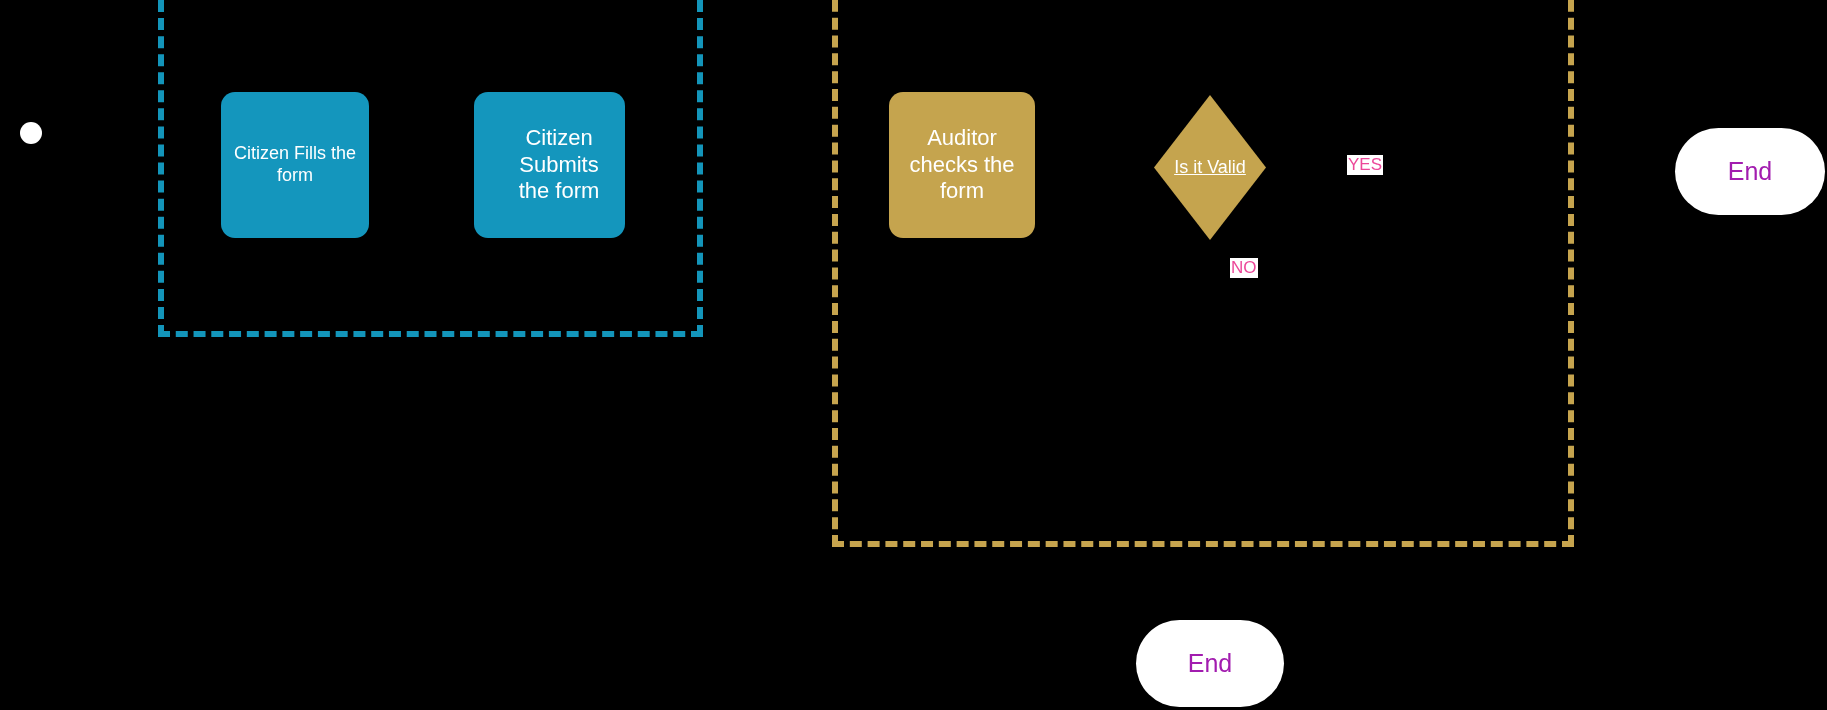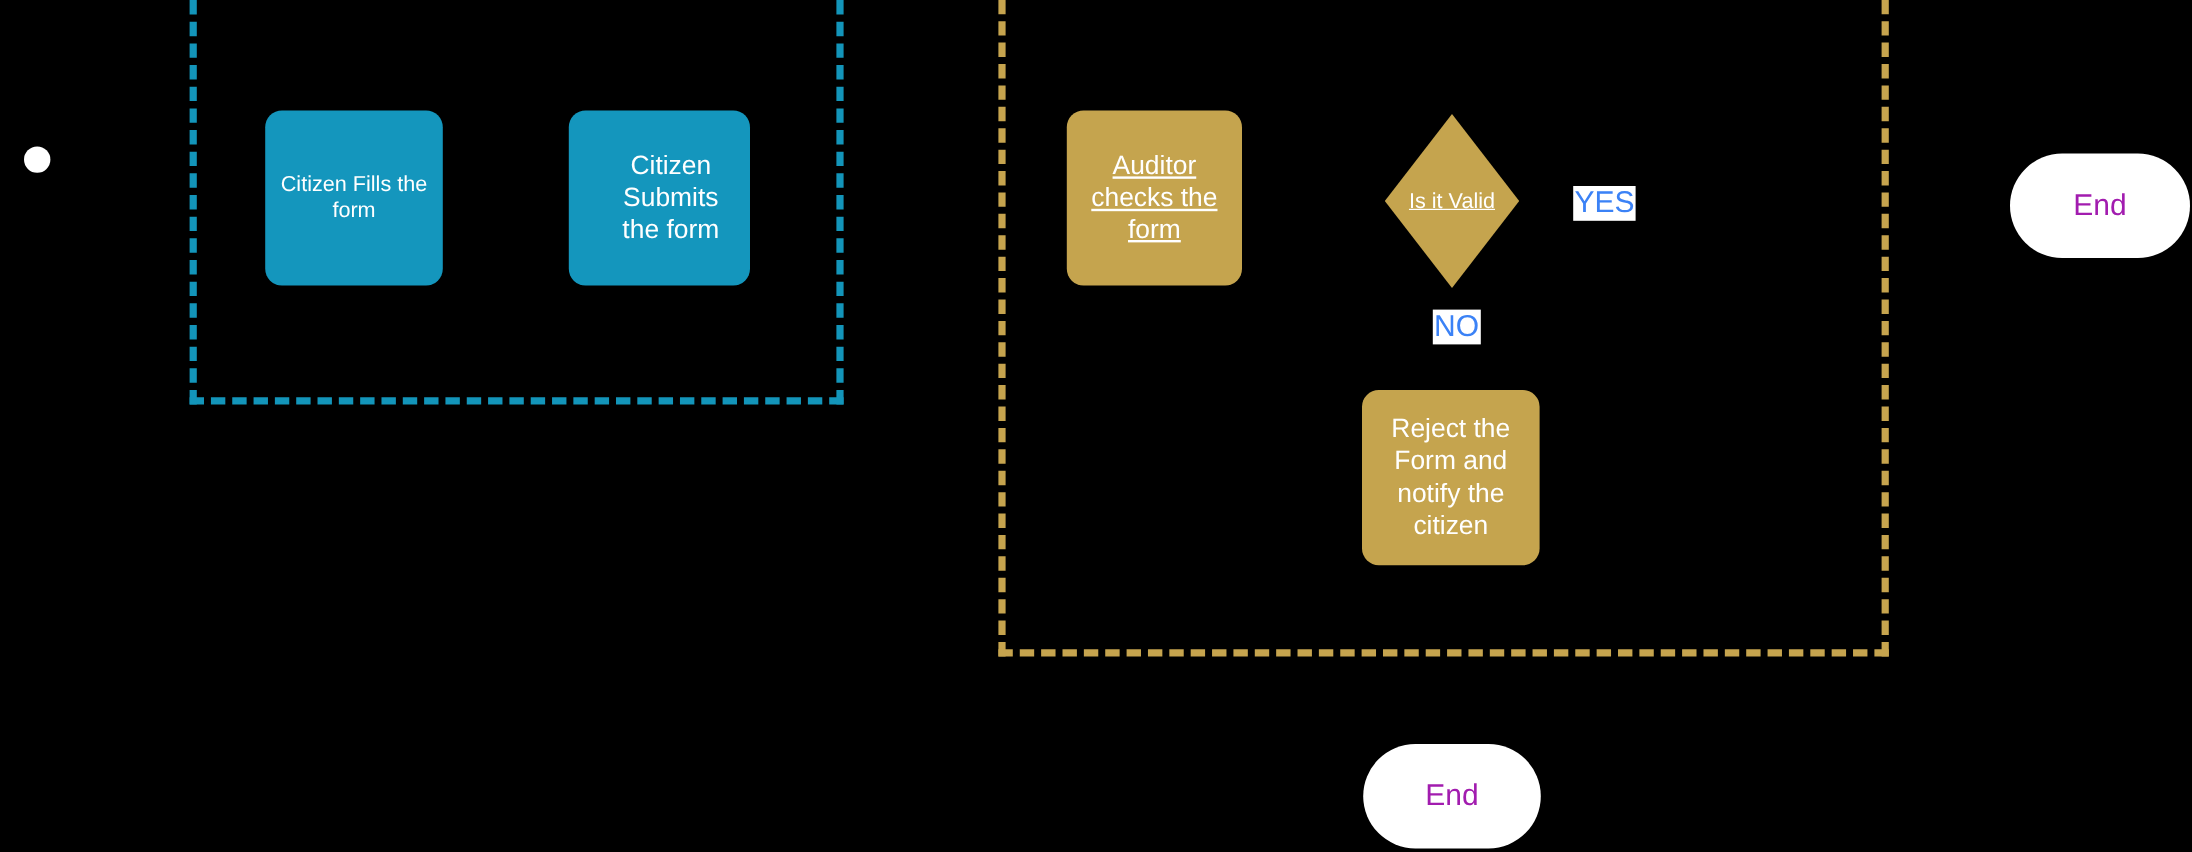--- a/index.html
+++ b/index.html
@@ -63,21 +63,21 @@
     color: #ffffff;
     border-radius: 14px;
     line-height: 1.22;
     padding: 4px 8px;
   }
   .node-blue { background: #1496bd; }
   .node-gold { background: #c5a44e; }
 
   .node-fill      { left: 221px; top: 92px;  width: 148px; height: 146px; font-size: 18px; }
   .node-submit    { left: 474px; top: 92px;  width: 151px; height: 146px; font-size: 22px; padding-left: 27px; }
-  .node-auditor   { left: 889px; top: 92px;  width: 146px; height: 146px; font-size: 22px; text-decoration: underline; }
+  .node-auditor   { left: 889px; top: 92px;  width: 146px; height: 146px; font-size: 22px; }
   .node-confirm   { left: 1389px; top: 92px; width: 150px; height: 146px; font-size: 22px; }
   .node-reject    { left: 1135px; top: 325px; width: 148px; height: 146px; font-size: 22px; }
 
   
   .diamond {
     position: absolute;
     left: 1154px;
     top: 95px;
     width: 112px;
     height: 145px;
@@ -112,25 +112,26 @@
     border-radius: 999px;
     font-size: 25px;
   }
   .pill-right  { left: 1675px; top: 128px; width: 150px; height: 87px; }
   .pill-bottom { left: 1136px; top: 620px; width: 148px; height: 87px; }
 
   
   .edge-label {
     position: absolute;
     background: #ffffff;
-    color: #3b82f6;
-    font-size: 25px;
+    color: #ec4899;
+    font-size: 17px;
     line-height: 1.15;
     padding: 0 1px;
     white-space: nowrap;
+    margin-left: 36px;
   }
   .edge-yes { left: 1311px; top: 155px; }
   .edge-no  { left: 1194px; top: 258px; }
 </style>
 </head>
 <body>
 
 <div id="canvas">
 
   <div class="lane lane-citizen"></div>
@@ -147,19 +148,18 @@
   <div class="diamond">
     <div class="shape"></div>
     <div class="label">Is it Valid</div>
   </div>
 
   <div class="edge-label edge-yes">YES</div>
 
   <div class="edge-label edge-no">NO</div>
 
 
-  <div class="node node-gold node-reject">Reject the Form and notify the citizen</div>
 
   <div class="pill pill-right">End</div>
 
   <div class="pill pill-bottom">End</div>
 
 </div>
 
 </body></html>

